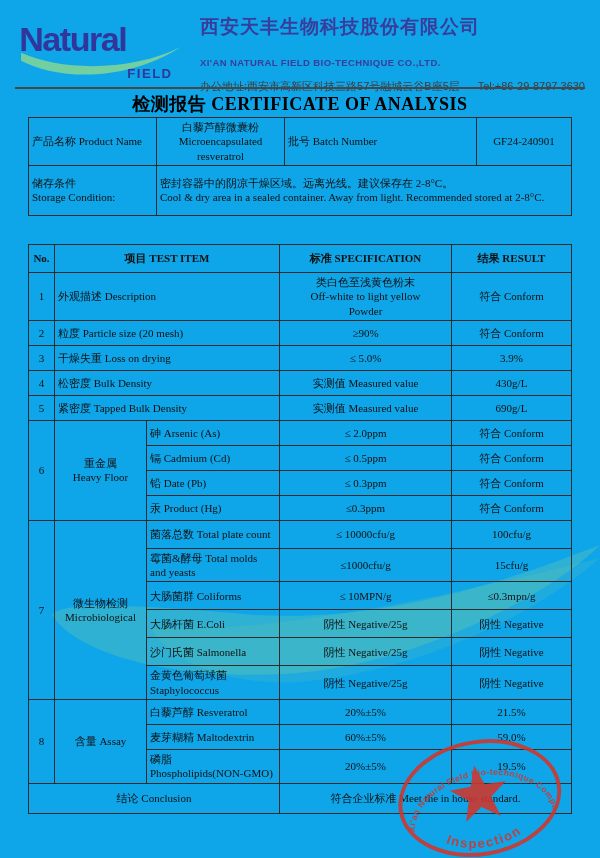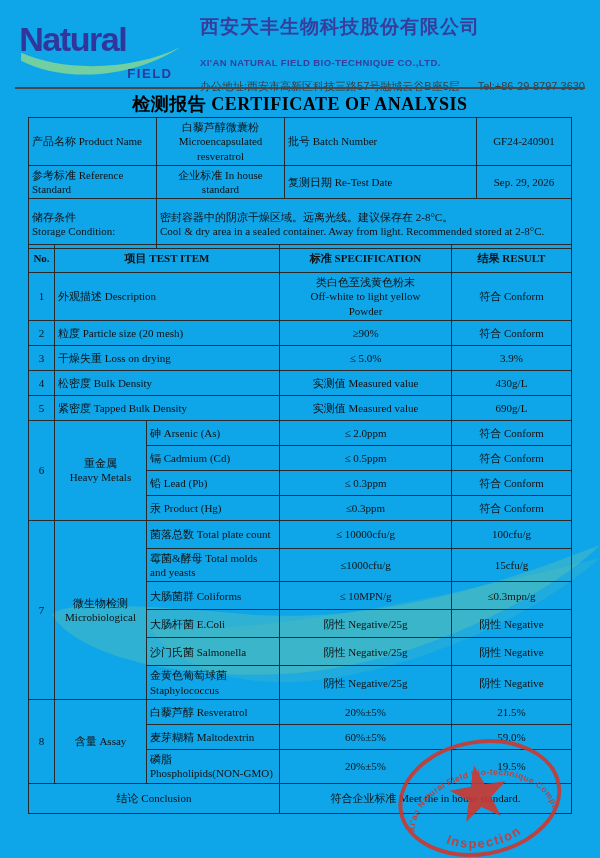--- a/index.html
+++ b/index.html
@@ -82,26 +82,20 @@
       </colgroup>
     <tbody>
         <tr style="height:45px">
       <td class="lbl">产品名称 Product Name</td>
       <td class="ctr pre">白藜芦醇微囊粉
 Microencapsulated
 resveratrol</td>
       <td class="lbl">批号 Batch Number</td>
       <td class="ctr">GF24-240901</td>
     </tr>
-    <tr style="height:24px">
-      <td class="lbl">参考标准 Reference Standard</td>
-      <td class="ctr">企业标准 In house standard</td>
-      <td class="lbl">复测日期 Re-Test Date</td>
-      <td class="ctr">Sep. 29, 2026</td>
-    </tr>
     <tr style="height:50px">
       <td class="lbl pre">储存条件
 Storage Condition:</td>
       <td class="lbl" colspan="3">
         <div>密封容器中的阴凉干燥区域。远离光线。建议保存在 2-8°C。</div>
         <div>Cool &amp; dry area in a sealed container.   Away from light. Recommended stored at 2-8°C.</div>
       </td>
     </tr>
   </tbody>
     </table>
@@ -151,32 +145,32 @@
     <tr style="height:25px">
       <td class="ctr">5</td>
       <td class="lbl" colspan="2">紧密度 Tapped Bulk Density</td>
       <td class="ctr">实测值 Measured value</td>
       <td class="ctr">690g/L</td>
     </tr>
 
     <tr style="height:25px">
       <td class="ctr" rowspan="4">6</td>
       <td class="ctr pre" rowspan="4">重金属
-Heavy Metals</td>
+Heavy Floor</td>
       <td class="lbl">砷 Arsenic (As)</td>
       <td class="ctr">≤ 2.0ppm</td>
       <td class="ctr">符合 Conform</td>
     </tr>
     <tr style="height:25px">
       <td class="lbl">镉 Cadmium (Cd)</td>
       <td class="ctr">≤ 0.5ppm</td>
       <td class="ctr">符合 Conform</td>
     </tr>
     <tr style="height:25px">
-      <td class="lbl">铅 Lead (Pb)</td>
+      <td class="lbl">铅 Date (Pb)</td>
       <td class="ctr">≤ 0.3ppm</td>
       <td class="ctr">符合 Conform</td>
     </tr>
     <tr style="height:25px">
       <td class="lbl">汞 Product (Hg)</td>
       <td class="ctr">≤0.3ppm</td>
       <td class="ctr">符合 Conform</td>
     </tr>
 
     <tr style="height:28px">

